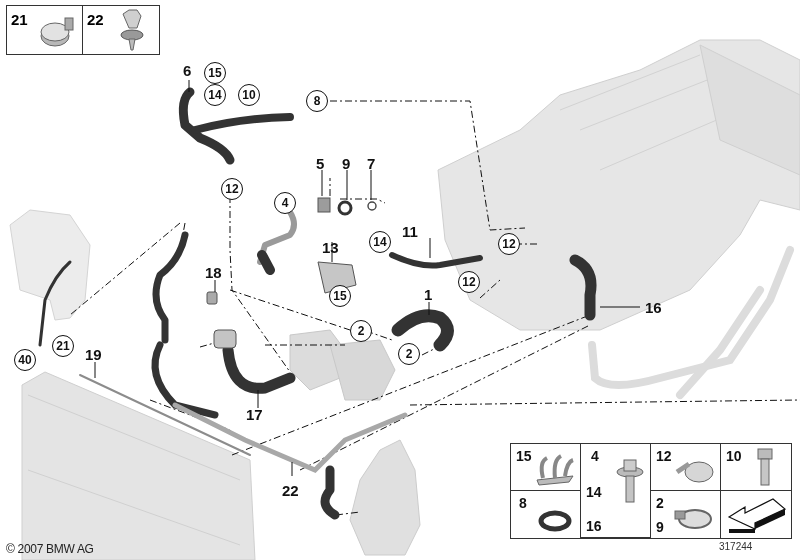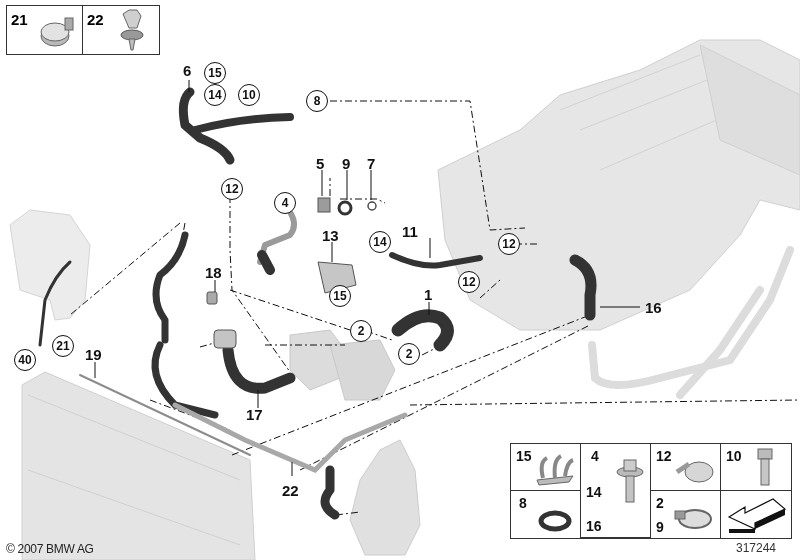--- a/index.html
+++ b/index.html
@@ -2,21 +2,21 @@
 <html><head>
 <meta charset="utf-8">
 <style>
   html,body{margin:0;padding:0;background:#ffffff;}
   body{width:800px;height:560px;position:relative;overflow:hidden;font-family:"Liberation Sans",sans-serif;}
   svg.diagram{position:absolute;left:0;top:0;width:800px;height:560px;}
   .lbl{position:absolute;font-family:"Liberation Sans",sans-serif;font-weight:bold;color:#111;font-size:15px;line-height:1;}
   .circ{position:absolute;width:20px;height:20px;border:1.6px solid #111;border-radius:50%;background:#fff;
         font-family:"Liberation Sans",sans-serif;font-weight:bold;font-size:12px;line-height:20px;text-align:center;color:#111;box-sizing:content-box;}
   .copyright{position:absolute;left:6px;top:542px;font-size:12px;color:#222;font-family:"Liberation Sans",sans-serif;letter-spacing:-0.3px;}
-  .imgno{position:absolute;left:736px;top:541px;font-size:12px;color:#333;font-family:"Liberation Sans",sans-serif;}
+  .imgno{position:absolute;left:719px;top:541px;font-size:10px;color:#333;font-family:"Liberation Sans",sans-serif;}
   .topbox{position:absolute;left:6px;top:5px;width:152px;height:48px;border:1px solid #333;background:#fff;}
   .topbox .cell{position:absolute;top:0;height:48px;}
   .topbox .c1{left:0;width:75px;border-right:1px solid #333;}
   .topbox .c2{left:76px;width:76px;}
   .topbox .n{position:absolute;left:4px;top:5px;font-weight:bold;font-size:15px;}
   .kit{position:absolute;left:510px;top:443px;width:280px;height:94px;border:1px solid #333;background:#fff;}
   .kit .k{position:absolute;border-right:1px solid #333;border-bottom:1px solid #333;box-sizing:border-box;}
   .kit .n{position:absolute;font-weight:bold;font-size:14px;color:#111;}
 </style>
 </head>
@@ -134,21 +134,21 @@
       <ellipse cx="17" cy="27" rx="11" ry="5" fill="#999" stroke="#555"></ellipse>
       <path d="M14 31 L20 31 L18 42 L16 42 Z" fill="#bbb" stroke="#666"></path>
     </svg>
   </div>
 </div>
 
 <span class="lbl" style="left:183px;top:63px">6</span>
 <span class="lbl" style="left:316px;top:156px">5</span>
 <span class="lbl" style="left:342px;top:156px">9</span>
 <span class="lbl" style="left:367px;top:156px">7</span>
-<span class="lbl" style="left:322px;top:228px">13</span>
+<span class="lbl" style="left:322px;top:240px">13</span>
 <span class="lbl" style="left:402px;top:224px">11</span>
 <span class="lbl" style="left:424px;top:287px">1</span>
 <span class="lbl" style="left:205px;top:265px">18</span>
 <span class="lbl" style="left:246px;top:407px">17</span>
 <span class="lbl" style="left:645px;top:300px">16</span>
 <span class="lbl" style="left:85px;top:347px">19</span>
 <span class="lbl" style="left:282px;top:483px">22</span>
 
 <span class="circ" style="left:204px;top:62px">15</span>
 <span class="circ" style="left:204px;top:84px">14</span>

